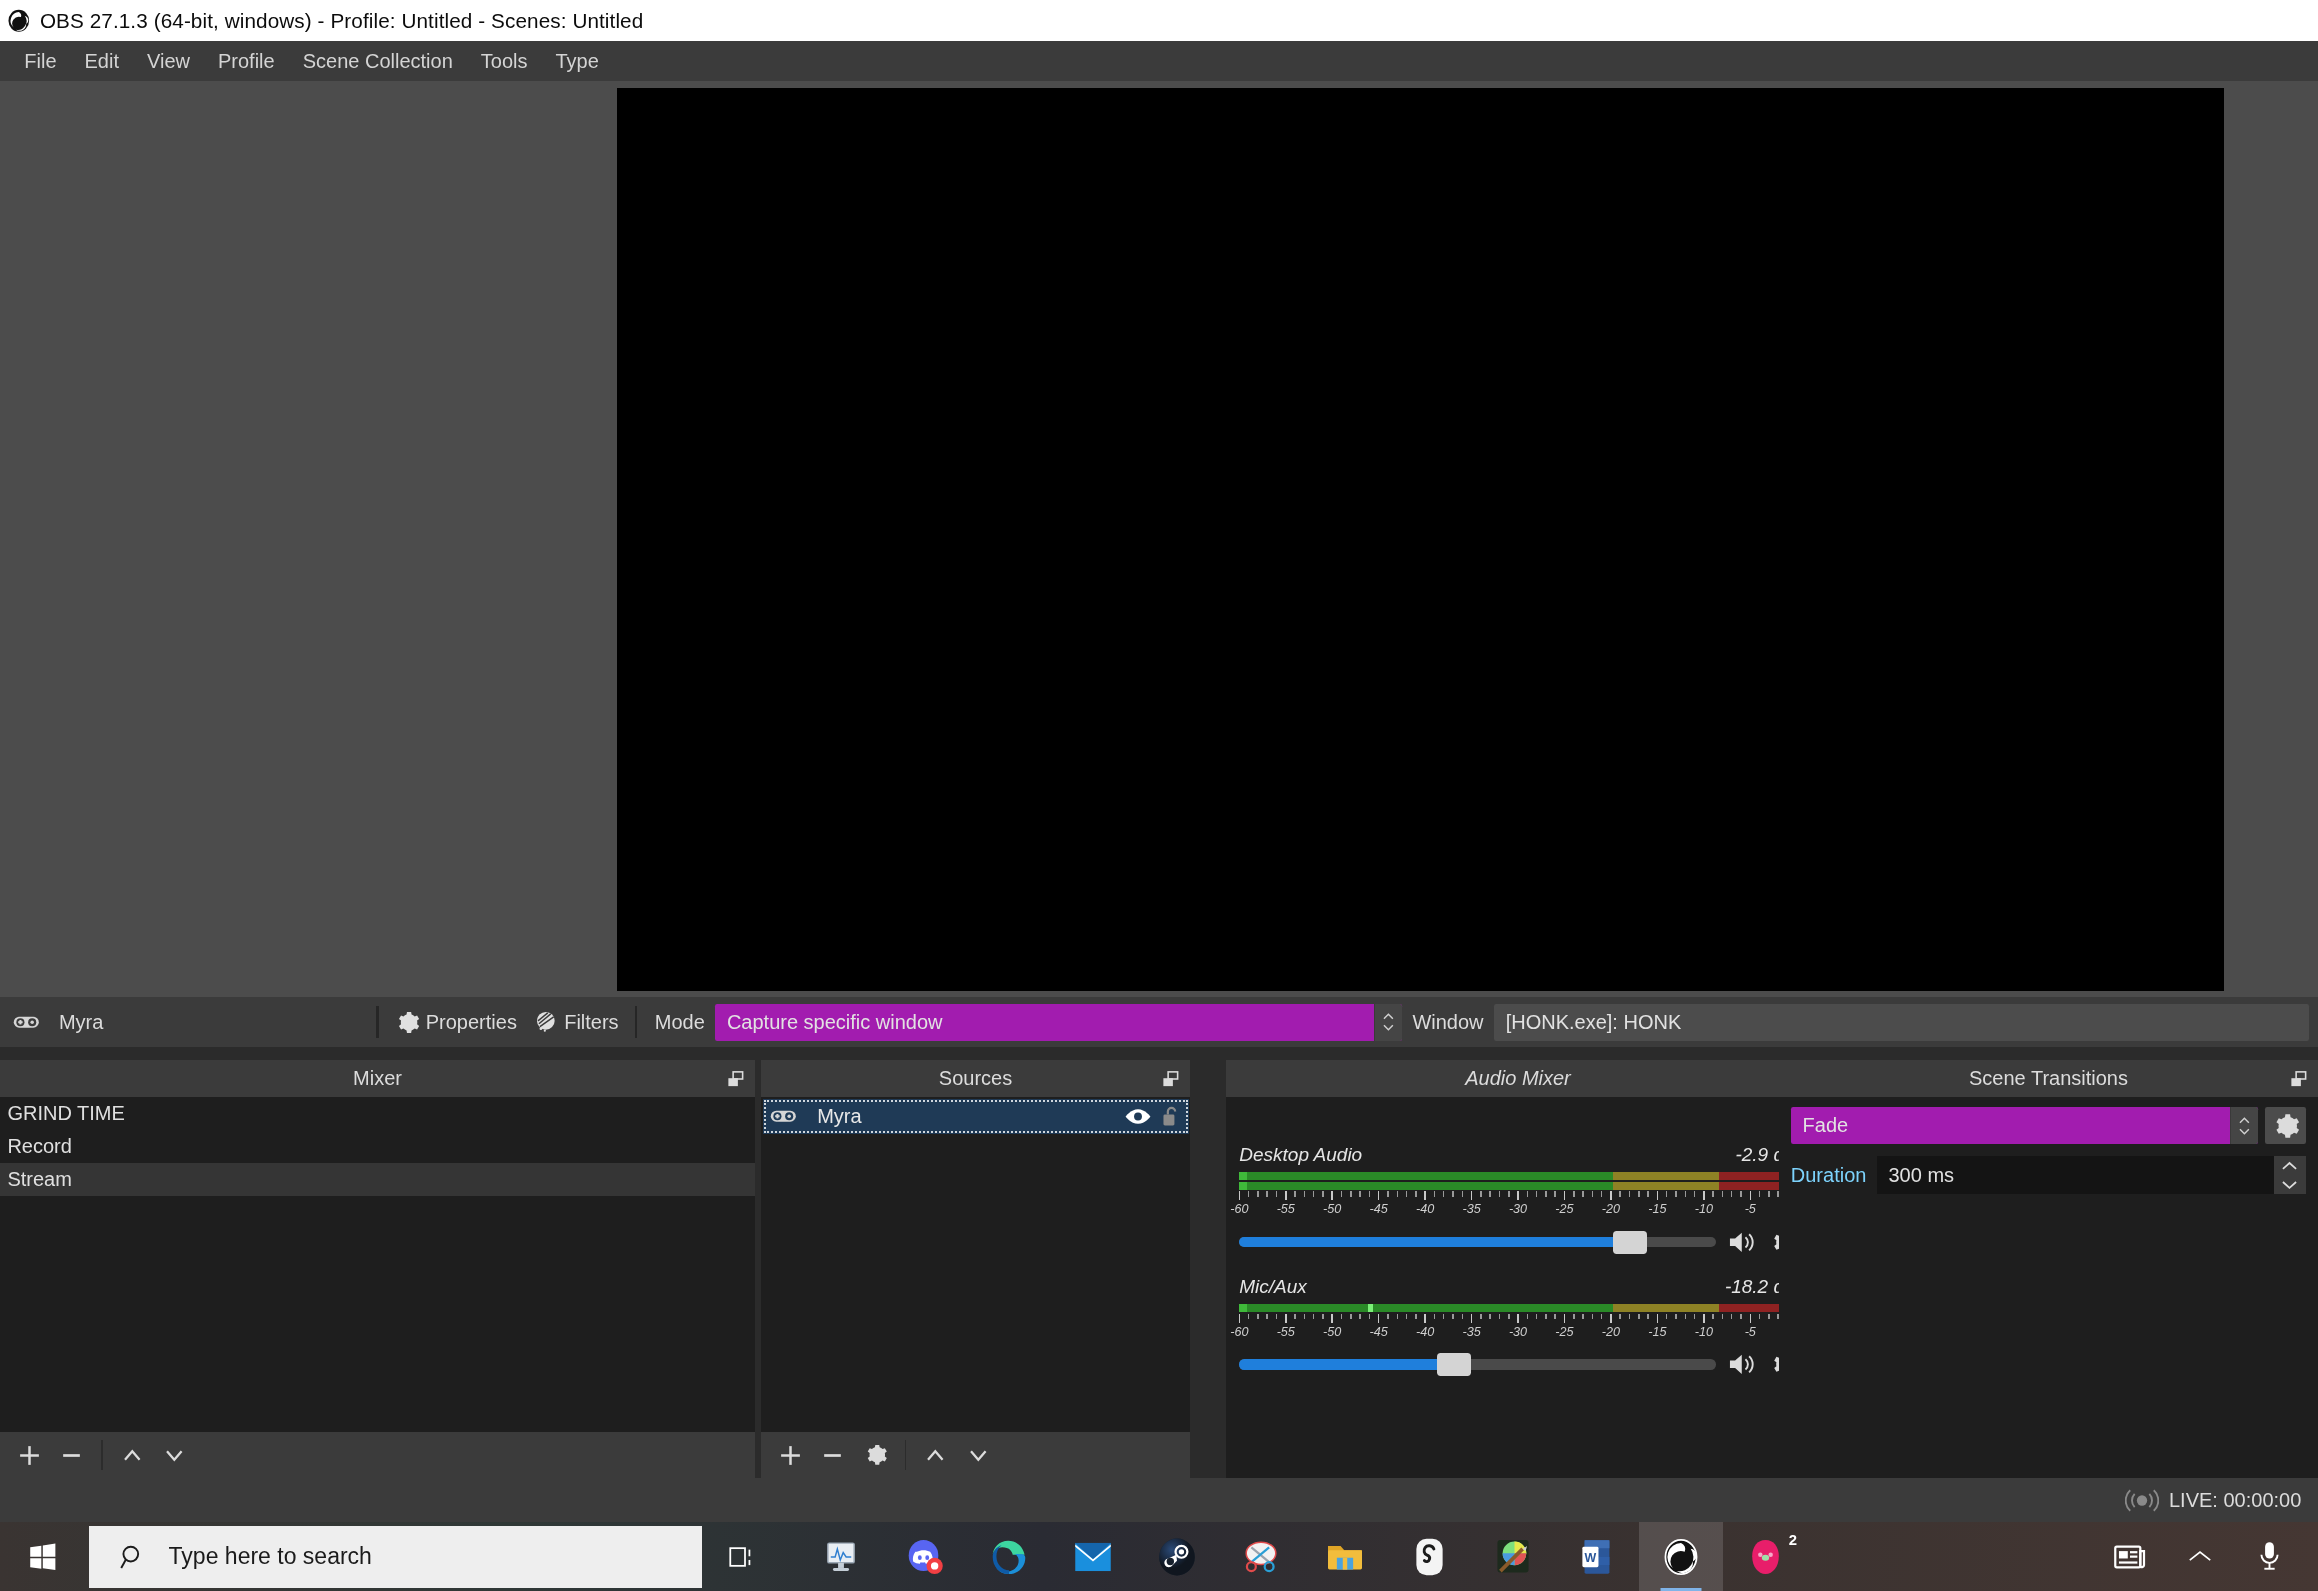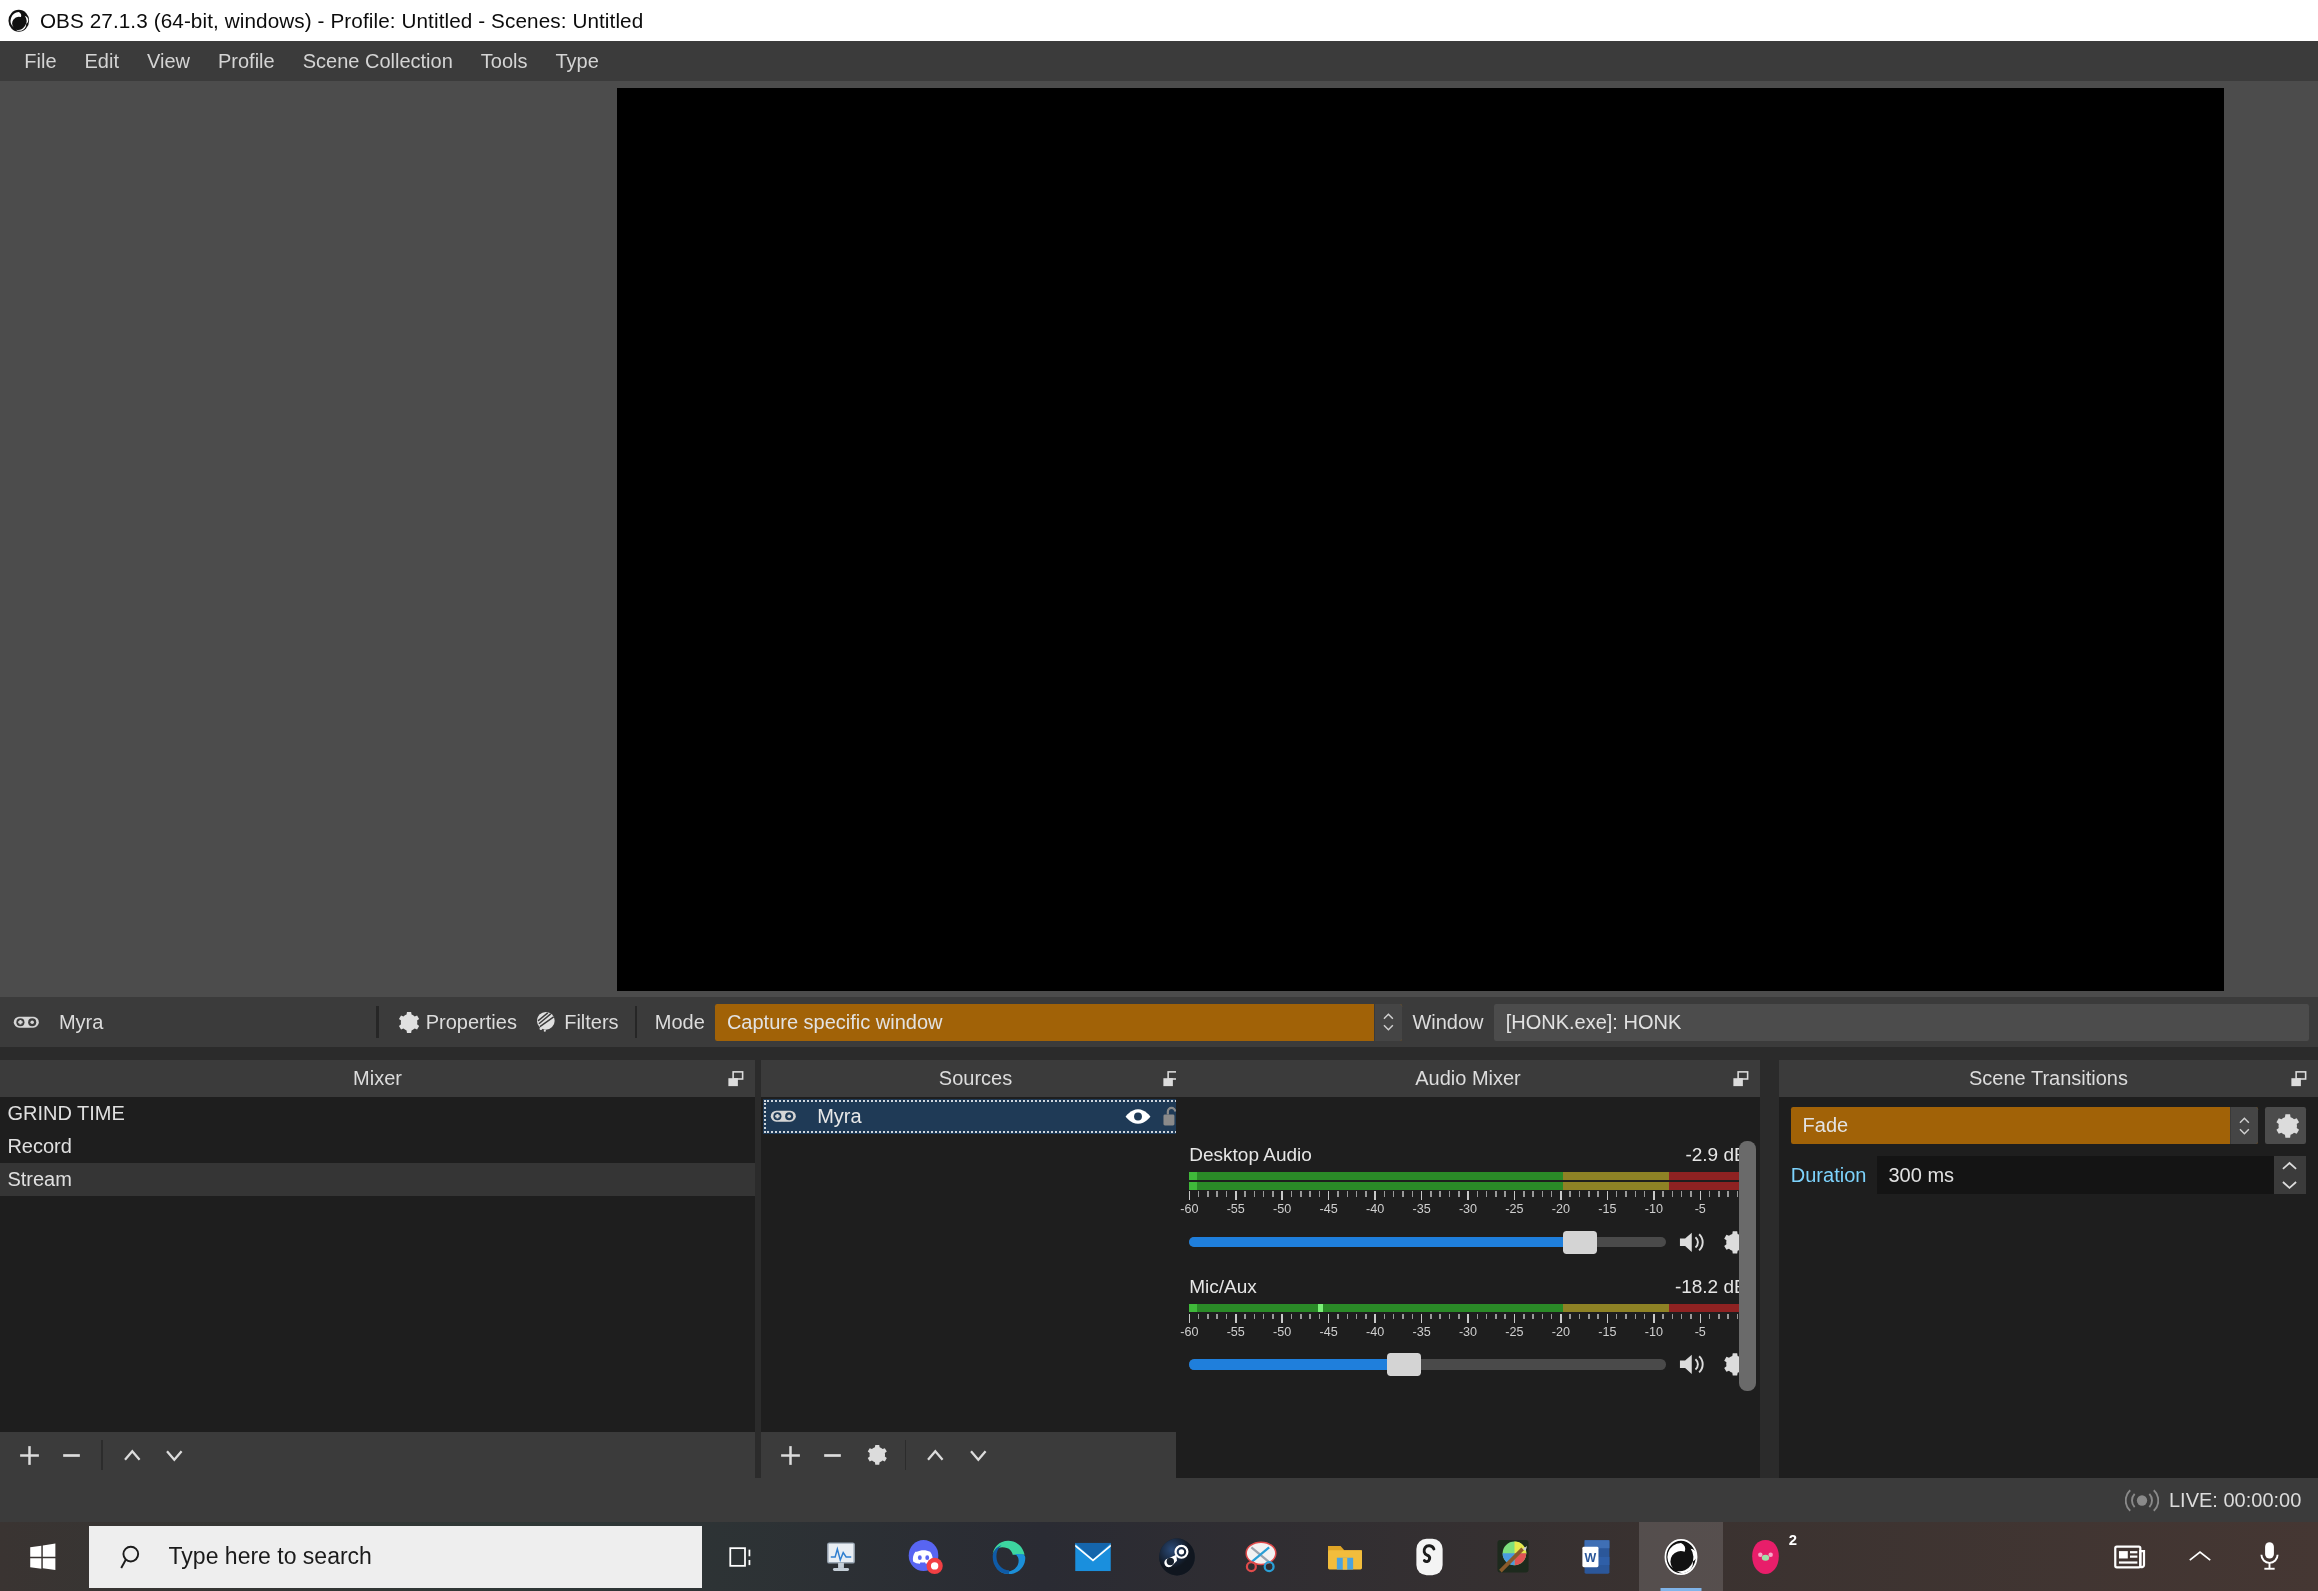--- a/index.html
+++ b/index.html
@@ -46,21 +46,21 @@
   .srcbar-name { display:flex; align-items:center; width:369px; padding-left:13.3px; }
   .srcbar-name .lbl { font-size:20px; color:#dcdcdc; margin-left:19px; }
   .vsep { width:2.2px; height:32.5px; background:#262626; margin:0 7.4px; flex:none; }
   .tbtn {
     display:flex; align-items:center; gap:5.9px; padding:5.2px 8.9px;
     font-size:20px; color:#dcdcdc; cursor:default; white-space:nowrap;
   }
   .mode-lbl { font-size:20px; color:#dcdcdc; padding:0 10.3px; white-space:nowrap; }
 
   .combo {
-    position:relative; height:37px; background:#a16207; border-radius:2.2px;
+    position:relative; height:37px; background:#a21caf; border-radius:2.2px;
     display:flex; align-items:center; padding-left:11.8px; font-size:20px; color:#e2e2e2;
   }
   .combo-mode { width:687px; }
   .spin {
     position:absolute; right:0; top:0; width:28px; height:37px;
     background:#454545; border-left:1.5px solid #3a3a3a; border-radius:0 2.2px 2.2px 0;
     display:flex; flex-direction:column; align-items:center; justify-content:center; gap:1.5px;
   }
   .win-field {
     height:37px; background:#4c4c4c; border-radius:2.2px; display:flex; align-items:center;
@@ -83,21 +83,21 @@
     position:absolute; left:0; right:0; bottom:0; height:46px; background:#3b3b3b;
     display:flex; align-items:center; padding-left:8.9px; gap:1.5px;
   }
   .fbtn {
     width:41px; height:38px; display:flex; align-items:center; justify-content:center; cursor:default;
   }
   .fsep { width:1.5px; height:29.6px; background:#2c2c2c; margin:0 7.4px; }
 
   .dock-scenes { left:0; width:755px; }
   .dock-sources { left:761px; width:429px; }
-  .dock-mixer { left:1176px; width:584px; }
+  .dock-mixer { left:1226px; width:584px;font-style:italic; }
   .dock-trans { left:1779px; width:539px; }
 
   
   .scene-row {
     height:33px; display:flex; align-items:center; padding-left:7.4px;
     font-size:20px; color:#e0e0e0;
   }
   .scene-row.sel { background:#353535; }
 
   

